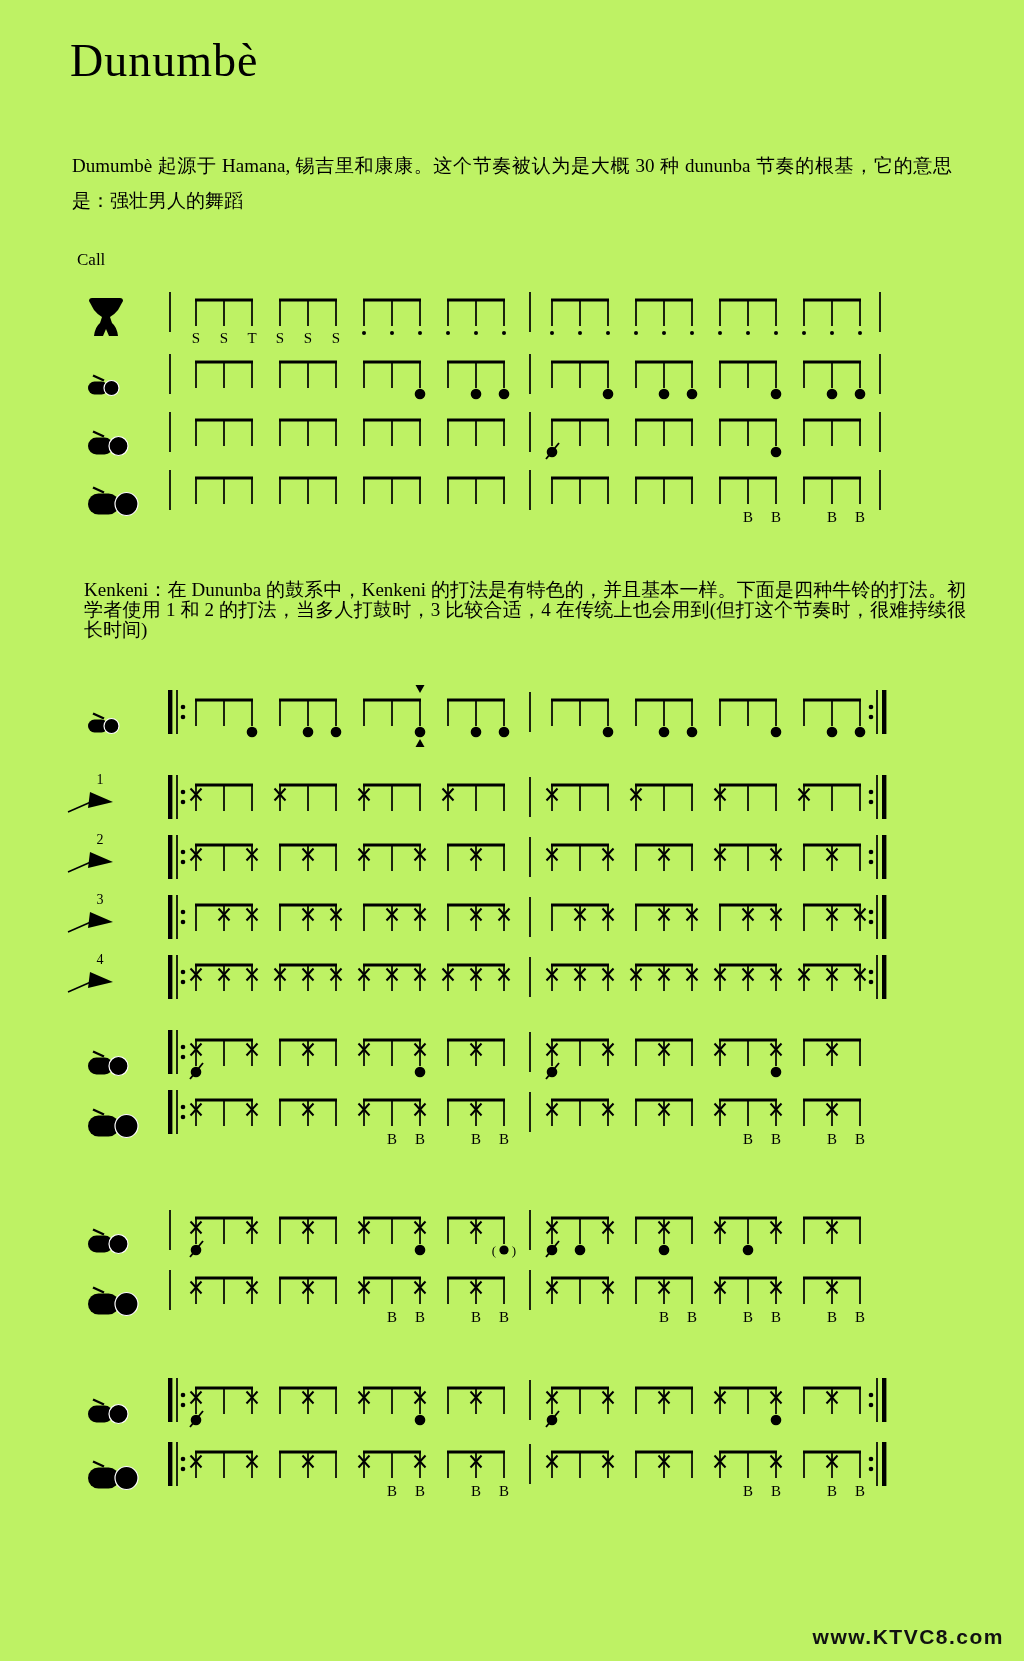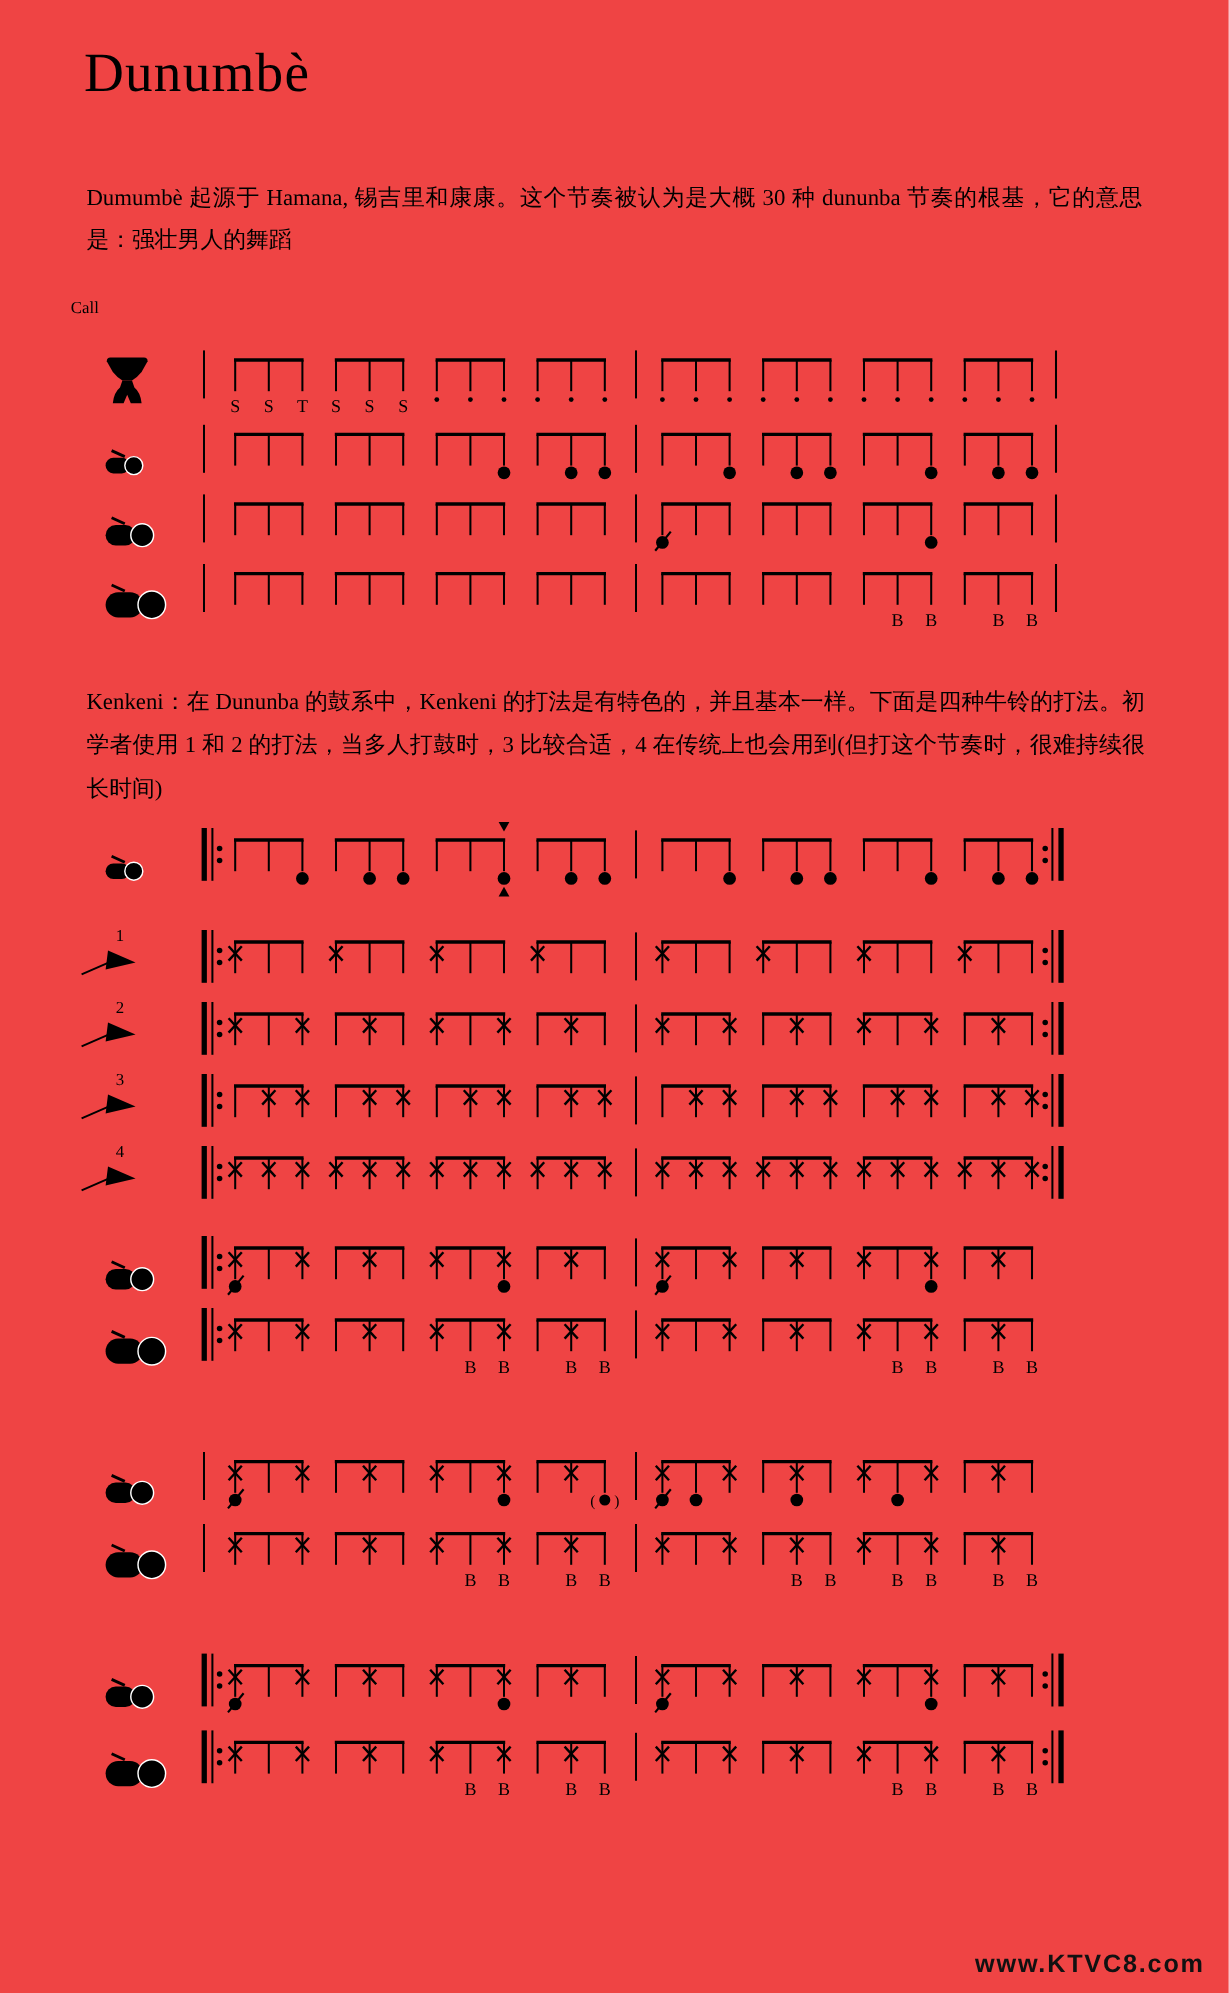--- a/index.html
+++ b/index.html
@@ -1,21 +1,21 @@
 <!DOCTYPE html>
 <html><head>
 <meta charset="utf-8">
 <style>
   html,body{margin:0;padding:0;background:#fff;}
-  .page{position:relative;width:1024px;height:1661px;background:#ef4444;overflow:hidden;
+  .page{position:relative;width:1024px;height:1661px;background:#bef264;overflow:hidden;
         font-family:"Liberation Serif","DejaVu Serif",serif;color:#000;}
   .title{position:absolute;left:70px;top:34px;font-size:46px;font-weight:normal;margin:0;letter-spacing:1px;}
   .intro{position:absolute;left:72px;top:148px;width:880px;font-size:19px;line-height:35px;text-align:justify;margin:0;}
-  .call-label{position:absolute;left:59px;top:250px;font-size:14px;}
-  .knote{position:absolute;left:72px;top:568px;width:882px;font-size:19px;line-height:36px;text-align:justify;margin:0;}
+  .call-label{position:absolute;left:77px;top:250px;font-size:17px;}
+  .knote{position:absolute;left:72px;top:568px;width:882px;font-size:19px;line-height:20px;text-align:justify;margin:12px;}
   #notation-svg{position:absolute;left:0;top:0;}
   .watermark{position:absolute;right:20px;bottom:12px;font-family:"Liberation Sans","DejaVu Sans",sans-serif;
              font-weight:bold;font-size:21px;letter-spacing:1.5px;color:#111;margin-left:10px;}
 </style>
 </head>
 <body>
 
 <div class="page">
   <h1 class="title">Dunumbè</h1>
   <p class="intro">Dumumbè 起源于 Hamana, 锡吉里和康康。这个节奏被认为是大概 30 种 dununba 节奏的根基，它的意思是：强壮男人的舞蹈</p>

